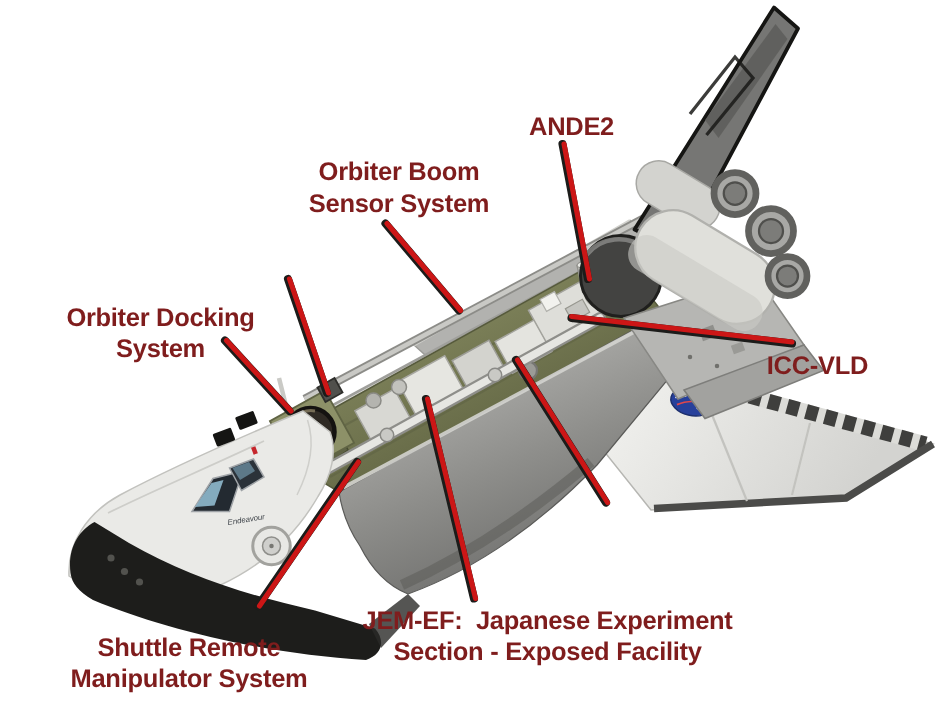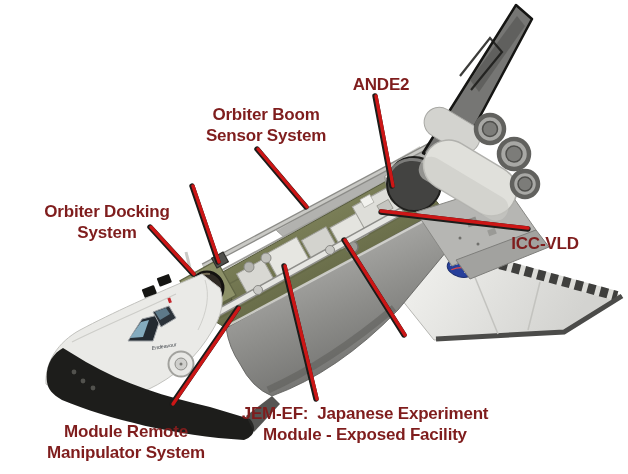--- a/index.html
+++ b/index.html
@@ -232,17 +232,17 @@
   </g>
 </svg>
 
 <div class="cl cl-ande2">ANDE2</div>
 <div class="cl cl-obss">Orbiter Boom
 Sensor System</div>
 <div class="cl cl-ods">Orbiter Docking
 System</div>
 <div class="cl cl-icc">ICC-VLD</div>
 <div class="cl cl-jemef">JEM-EF:  Japanese Experiment
-Module - Exposed Facility</div>
-<div class="cl cl-srms">Module Remote
+Section - Exposed Facility</div>
+<div class="cl cl-srms">Shuttle Remote
 Manipulator System</div>
 
 </div>
 
 </body></html>

